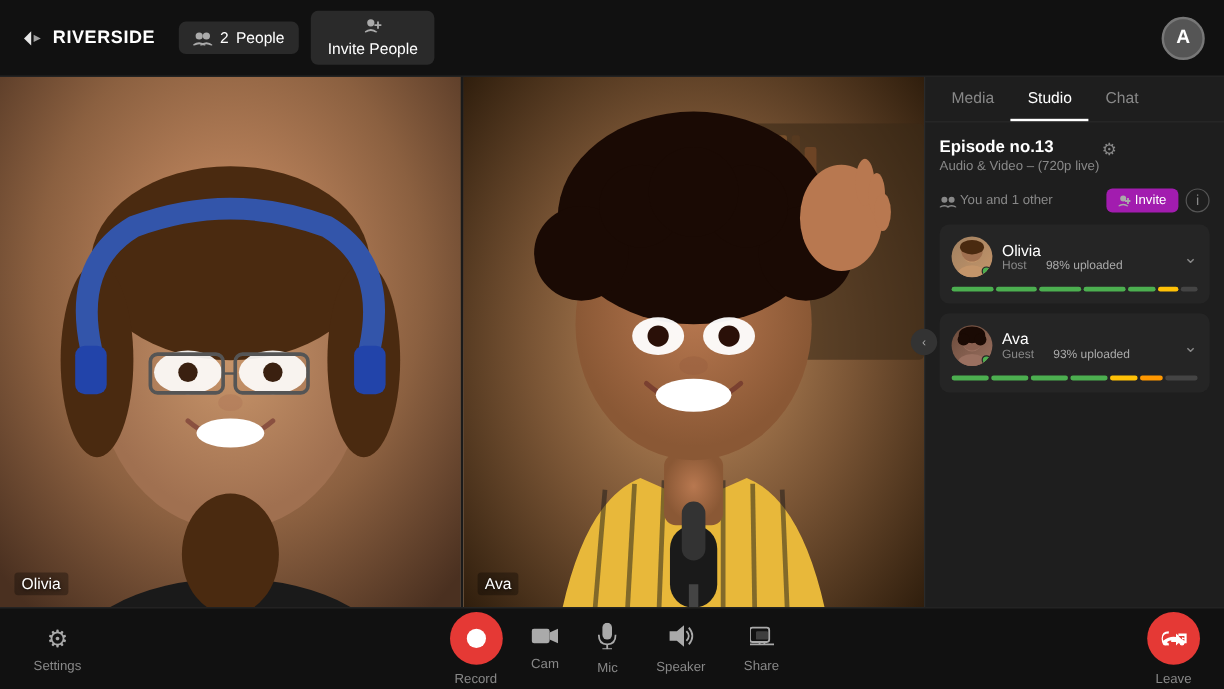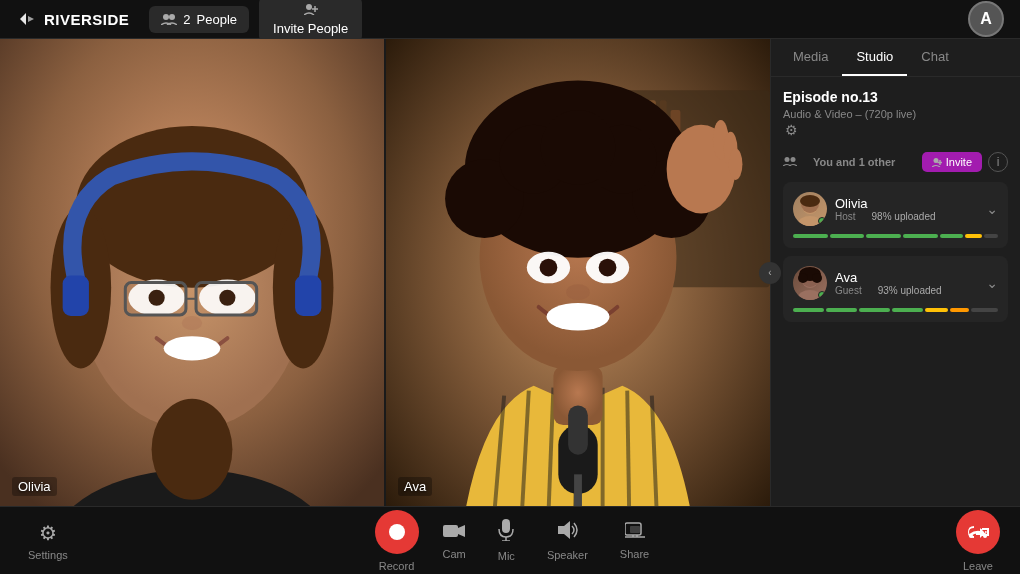--- a/index.html
+++ b/index.html
@@ -9,21 +9,21 @@
       background: #1a1a1a;
       font-family: -apple-system, BlinkMacSystemFont, 'Segoe UI', sans-serif;
       color: #fff;
       overflow: hidden;
       display: flex;
       flex-direction: column;
     }
 
     
     .header {
-      height: 39px;
+      height: 64px;
       background: #111;
       display: flex;
       align-items: center;
       padding: 0 16px;
       border-bottom: 1px solid #2a2a2a;
       flex-shrink: 0;
     }
     .logo {
       display: flex;
       align-items: center;
@@ -194,21 +194,20 @@
     .sidebar-content {
       flex: 1;
       overflow-y: auto;
       padding: 12px;
     }
 
     .episode-header {
       display: flex;
       align-items: flex-start;
       margin-bottom: 12px;
-      flex-direction: column;
     }
     .episode-info h3 {
       font-size: 14px;
       font-weight: 600;
       margin-bottom: 3px;
     }
     .episode-info p {
       font-size: 11px;
       color: #888;
     }
@@ -222,25 +221,24 @@
     }
 
     .participants-bar {
       display: flex;
       align-items: center;
       justify-content: space-between;
       margin-bottom: 10px;
     }
     .participants-count {
       display: flex;
-      align-items: flex-start;
-      gap: 16px;
+      align-items: flex-end;
+      gap: 3px;
       font-size: 11px;
       color: #888;
-      font-weight: bold;
     }
     .invite-small-btn {
       display: flex;
       align-items: center;
       gap: 4px;
       background: #a21caf;
       border: none;
       color: #fff;
       padding: 4px 10px;
       border-radius: 5px;

